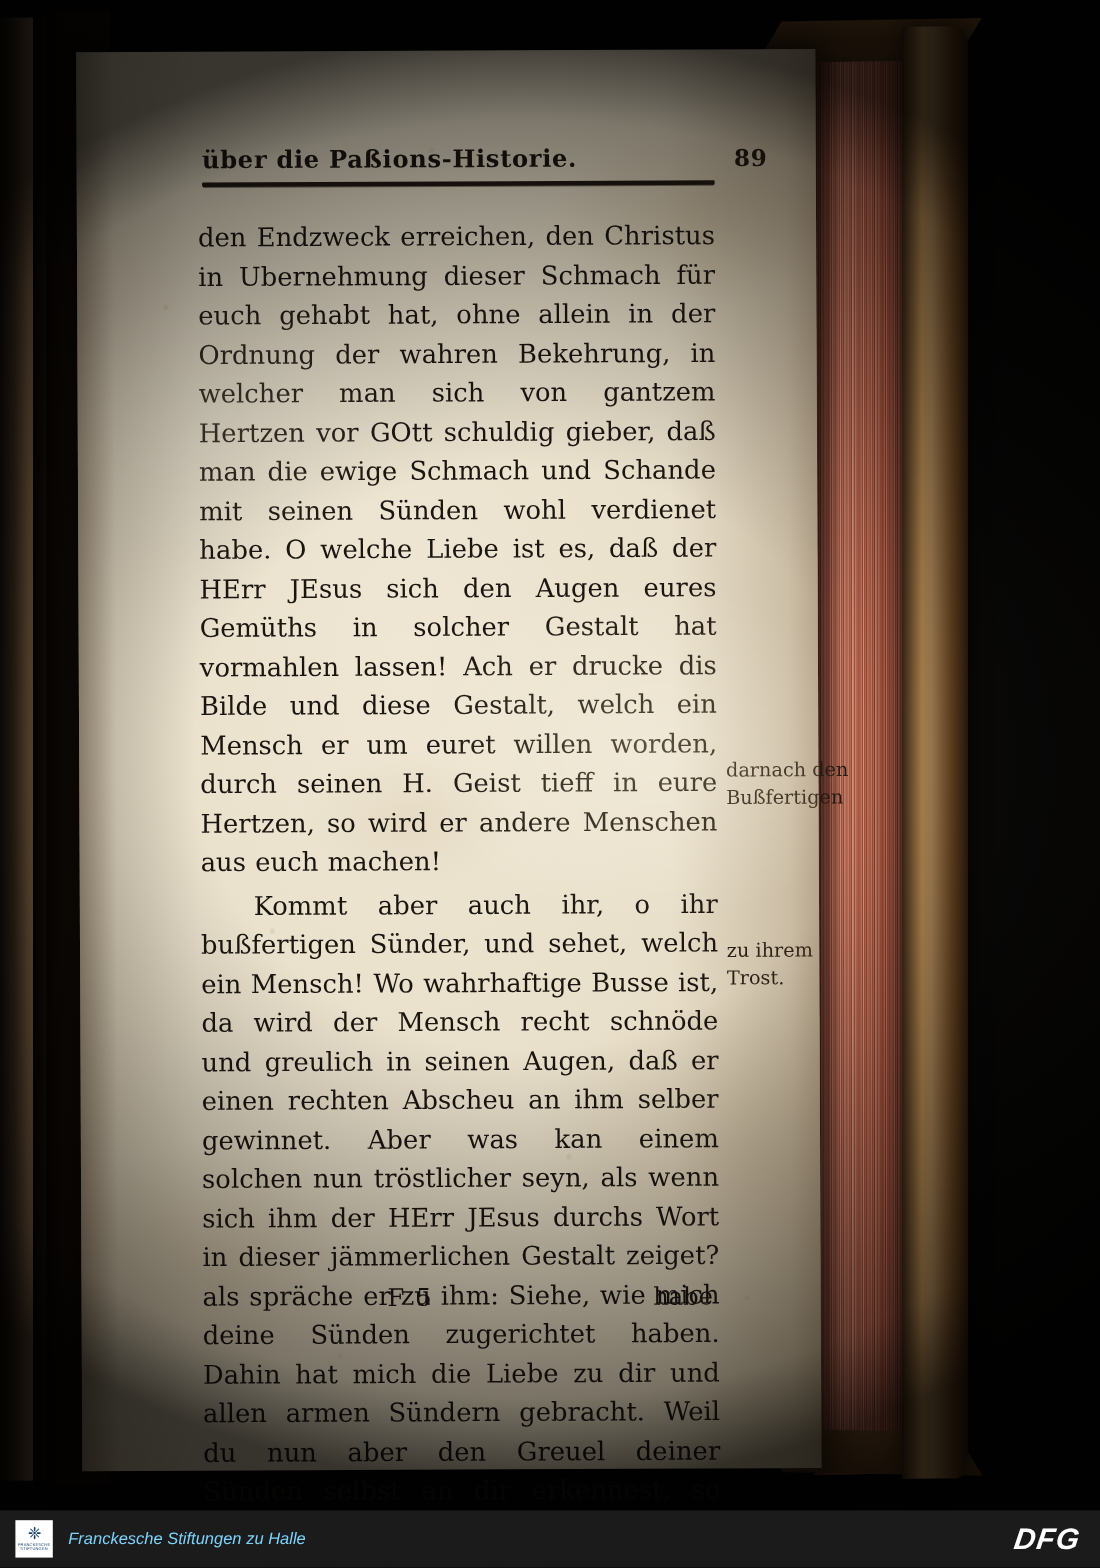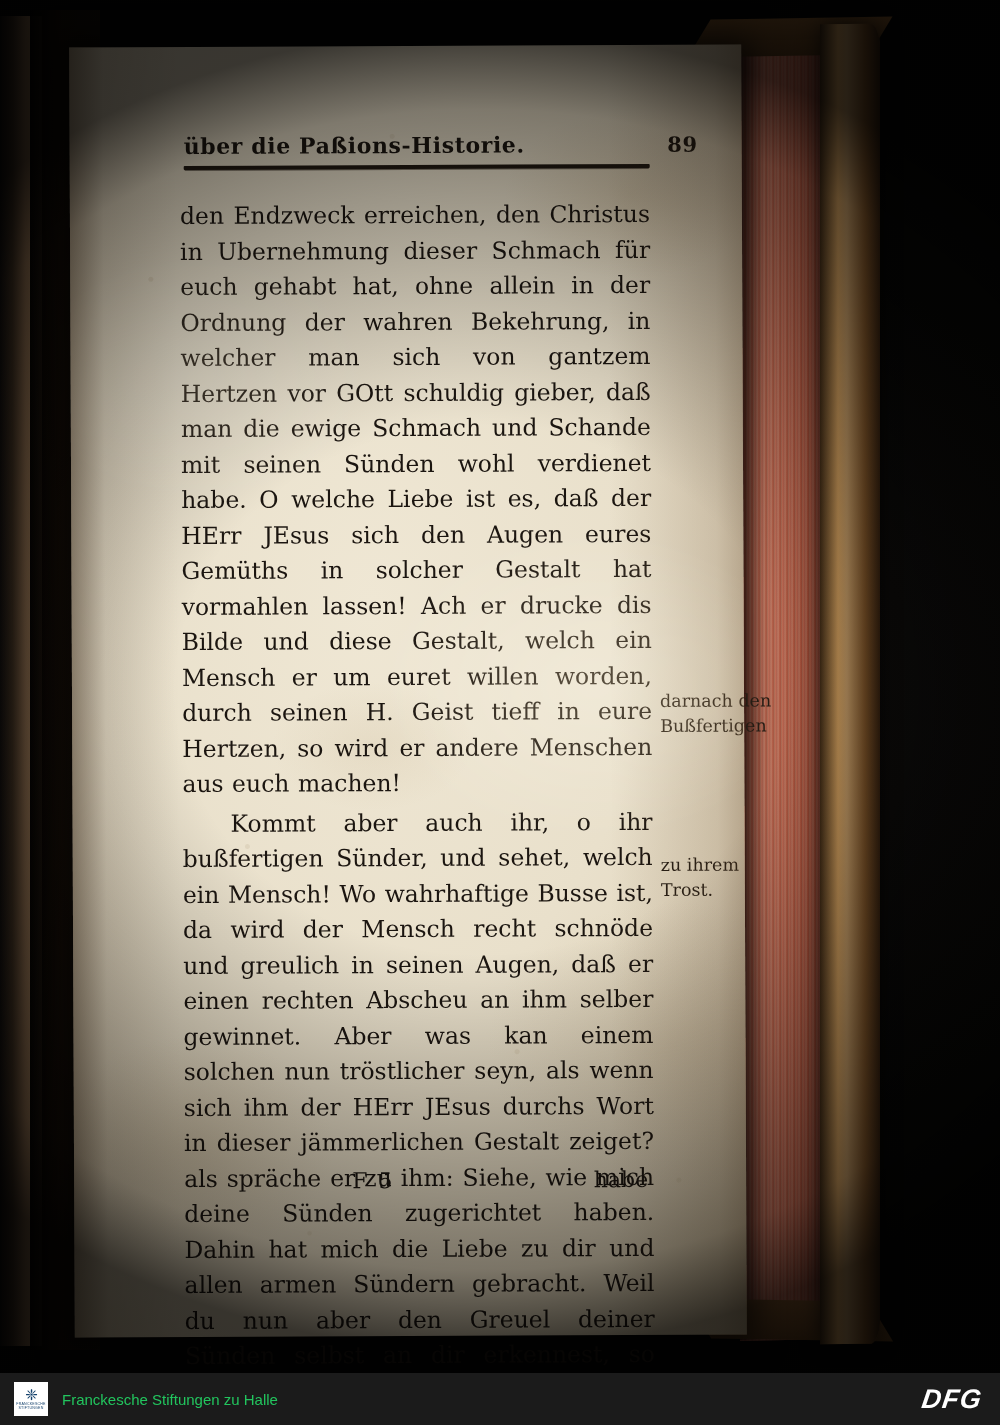--- a/index.html
+++ b/index.html
@@ -252,23 +252,24 @@
     background: #ffffff;
     display: flex;
     flex-direction: column;
     align-items: center;
     justify-content: center;
     color: #13406b;
   }
   .fl-mark { font-size: 15px; line-height: 14px; letter-spacing: -1px; }
   .fl-text { font-size: 3.6px; line-height: 4.4px; letter-spacing: 0.2px; text-align: center; font-family: "Liberation Sans", sans-serif; }
   .footer-text {
-    color: #22c55e;
+    color: #7dd3fc;
     font-size: 15px;
     font-family: "Liberation Sans", sans-serif;
+    font-style: italic;
   }
   .dfg {
     margin-left: auto;
     margin-right: 18px;
     color: #ffffff;
     font-family: "Liberation Sans", sans-serif;
     font-weight: bold;
     font-size: 27px;
     letter-spacing: 1px;
     font-style: italic;

